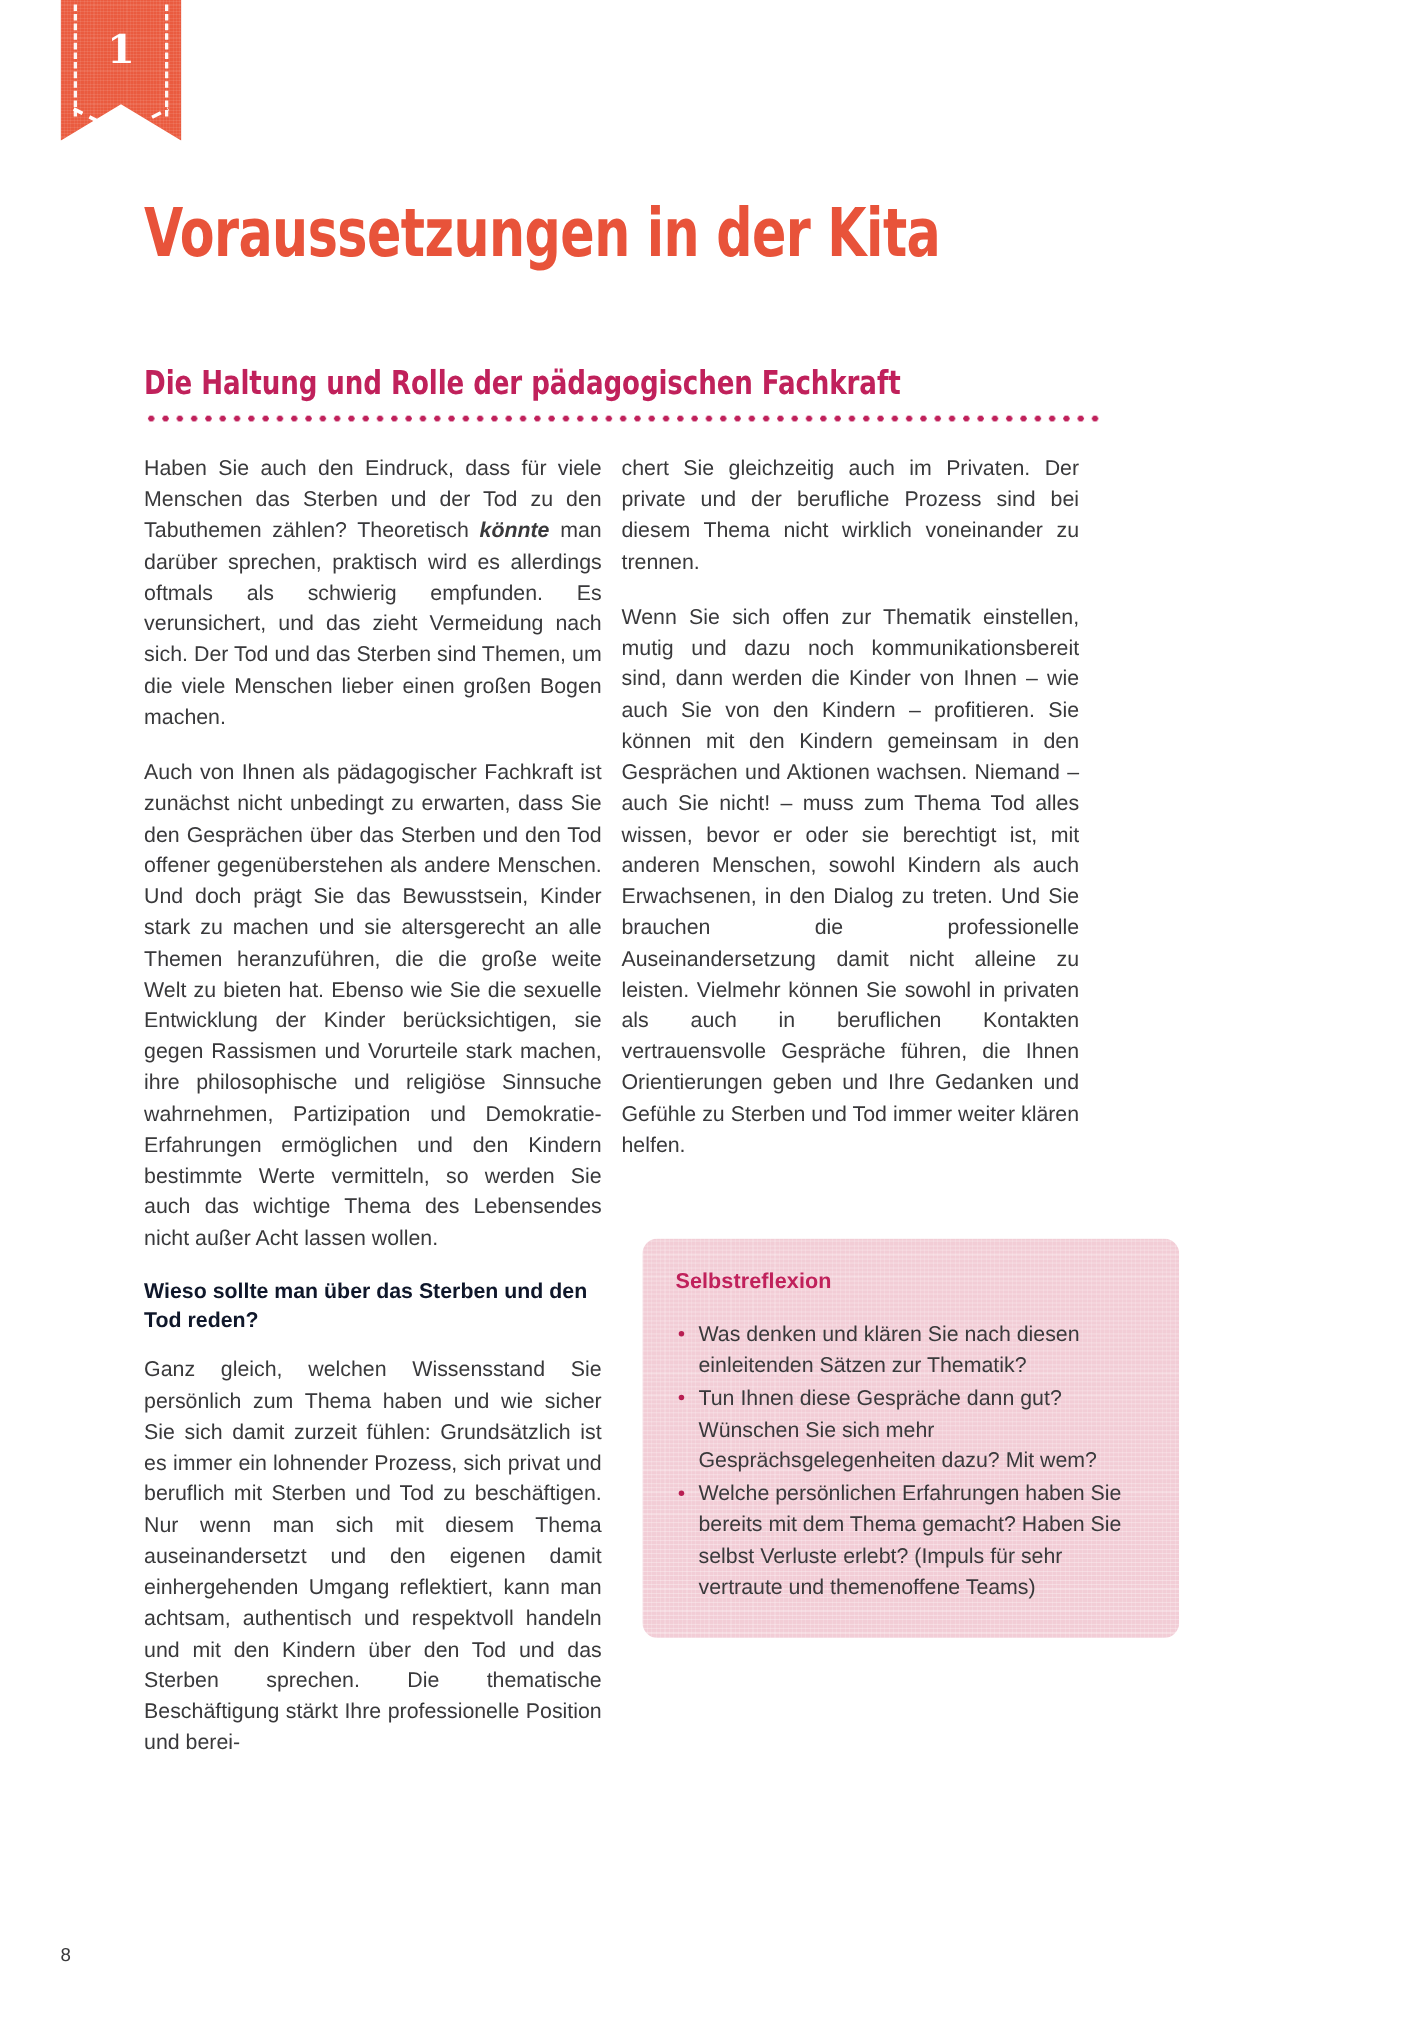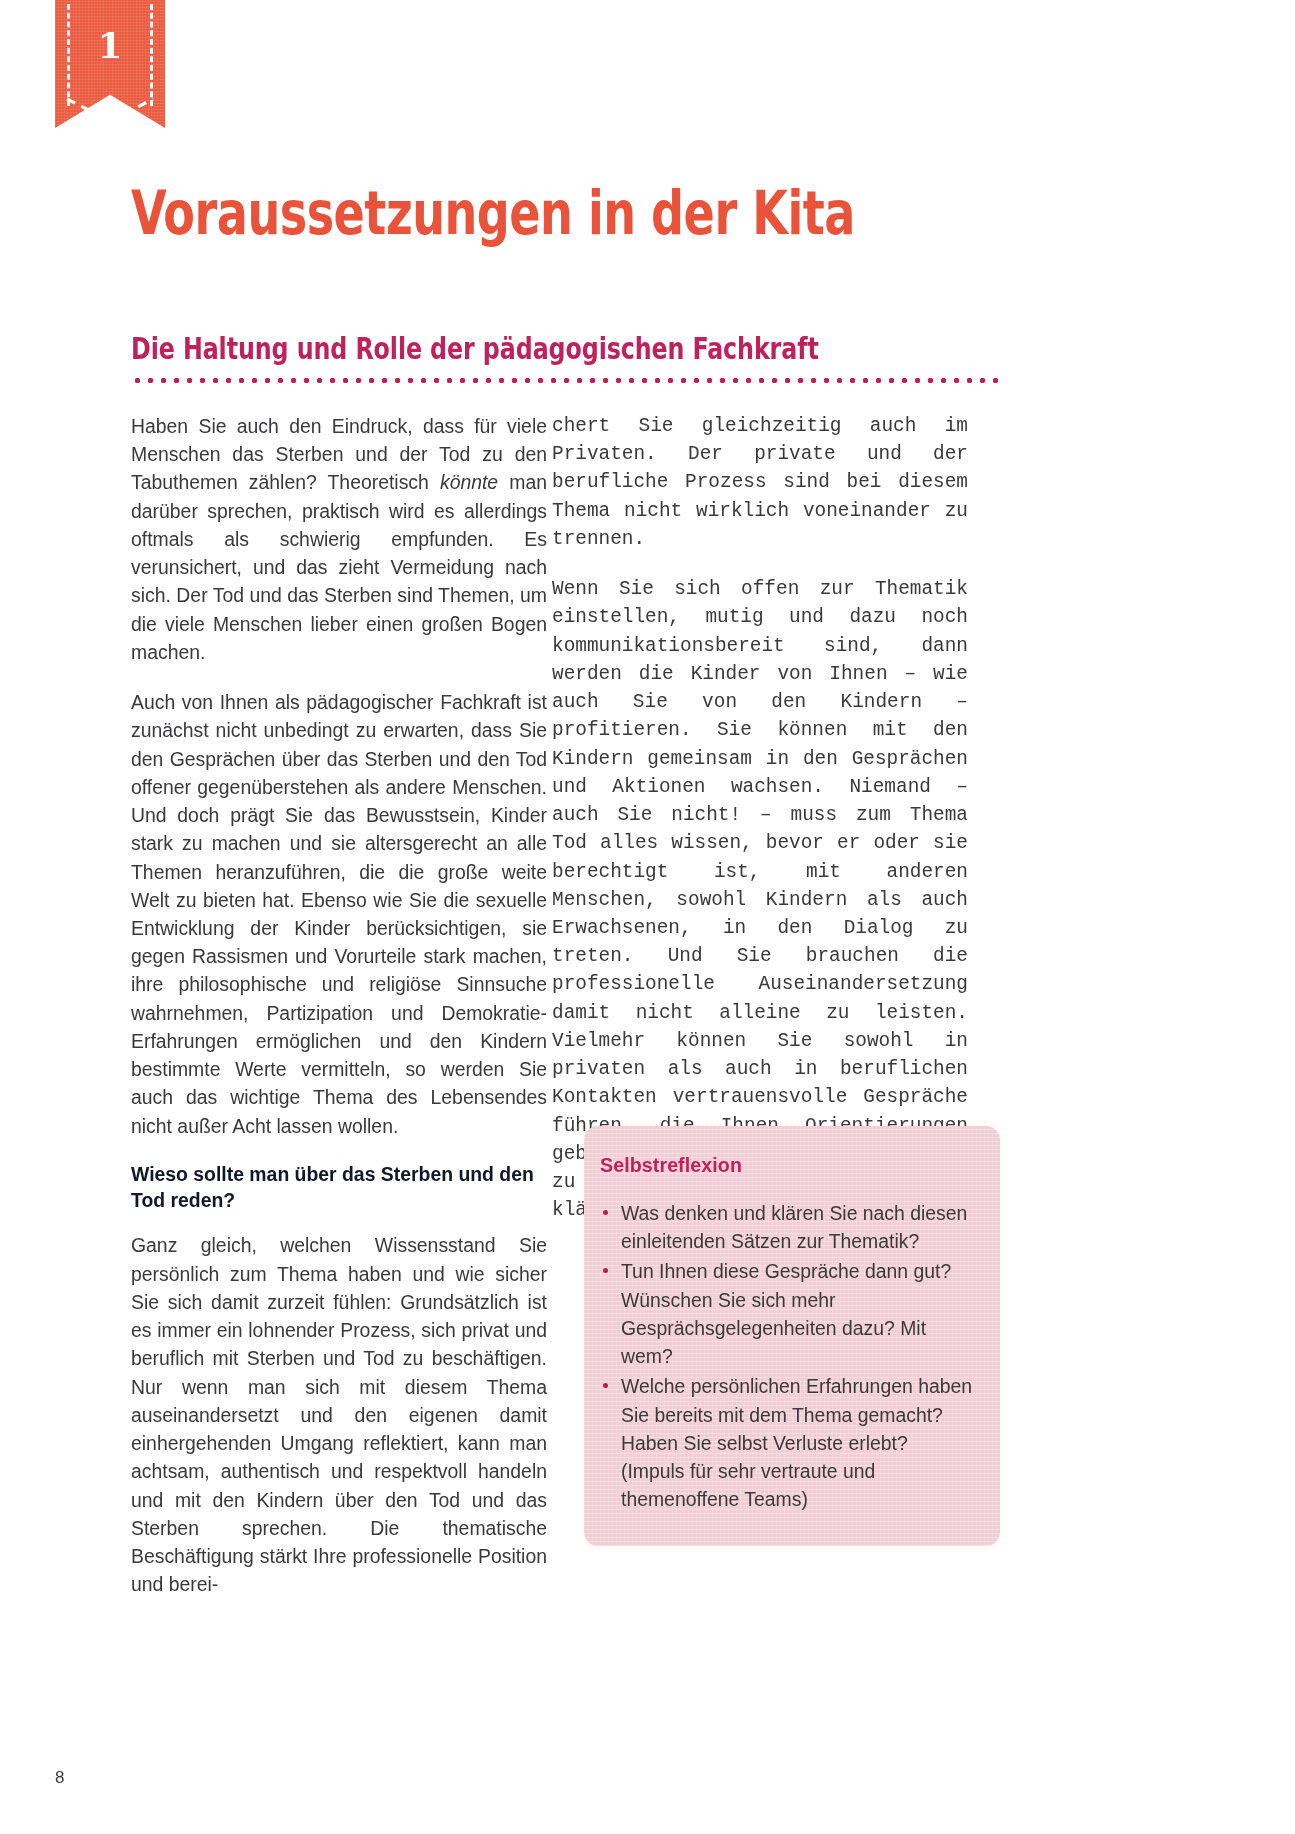--- a/index.html
+++ b/index.html
@@ -127,45 +127,45 @@
     top: 412px;
     width: 416px;
     color: #39393b;
     font-size: 19.4px;
     line-height: 1.455;
     text-align: justify;
     -moz-hyphens: manual;
     hyphens: manual;
   }
   .col-left  { left: 131px; }
-  .col-right { left: 552px; font-family: Liberation Mono, monospace; }
+  .col-right { left: 565px; }
 
   .col p {
     margin: 0 0 22px 0;
   }
   .col p:last-child { margin-bottom: 0; }
-  .col em { font-style: italic; }
+  .col em { font-style: italic; font-weight: bold; }
 
   h3.sub-head {
     margin: 0 0 18px 0;
     font-size: 19.4px;
     line-height: 1.33;
     font-weight: bold;
     color: #0f172a;
     text-align: left;
   }
 
   
   .reflection-box {
     position: absolute;
     left: 584px;
     top: 1126px;
-    width: 416px;
+    width: 488px;
     box-sizing: border-box;
-    padding: 28px 26px 30px 12px;
+    padding: 28px 26px 30px 26px;
     border-radius: 14px;
     background-color: #f2cdd6;
     background-image:
       repeating-linear-gradient(0deg, rgba(255,255,255,0.30) 0 1px, rgba(255,255,255,0) 1px 4px),
       repeating-linear-gradient(90deg, rgba(255,255,255,0.16) 0 1px, rgba(255,255,255,0) 1px 4px);
   }
   .reflection-box .box-title {
     margin: 0 0 22px 4px;
     font-size: 19.6px;
     font-weight: bold;

